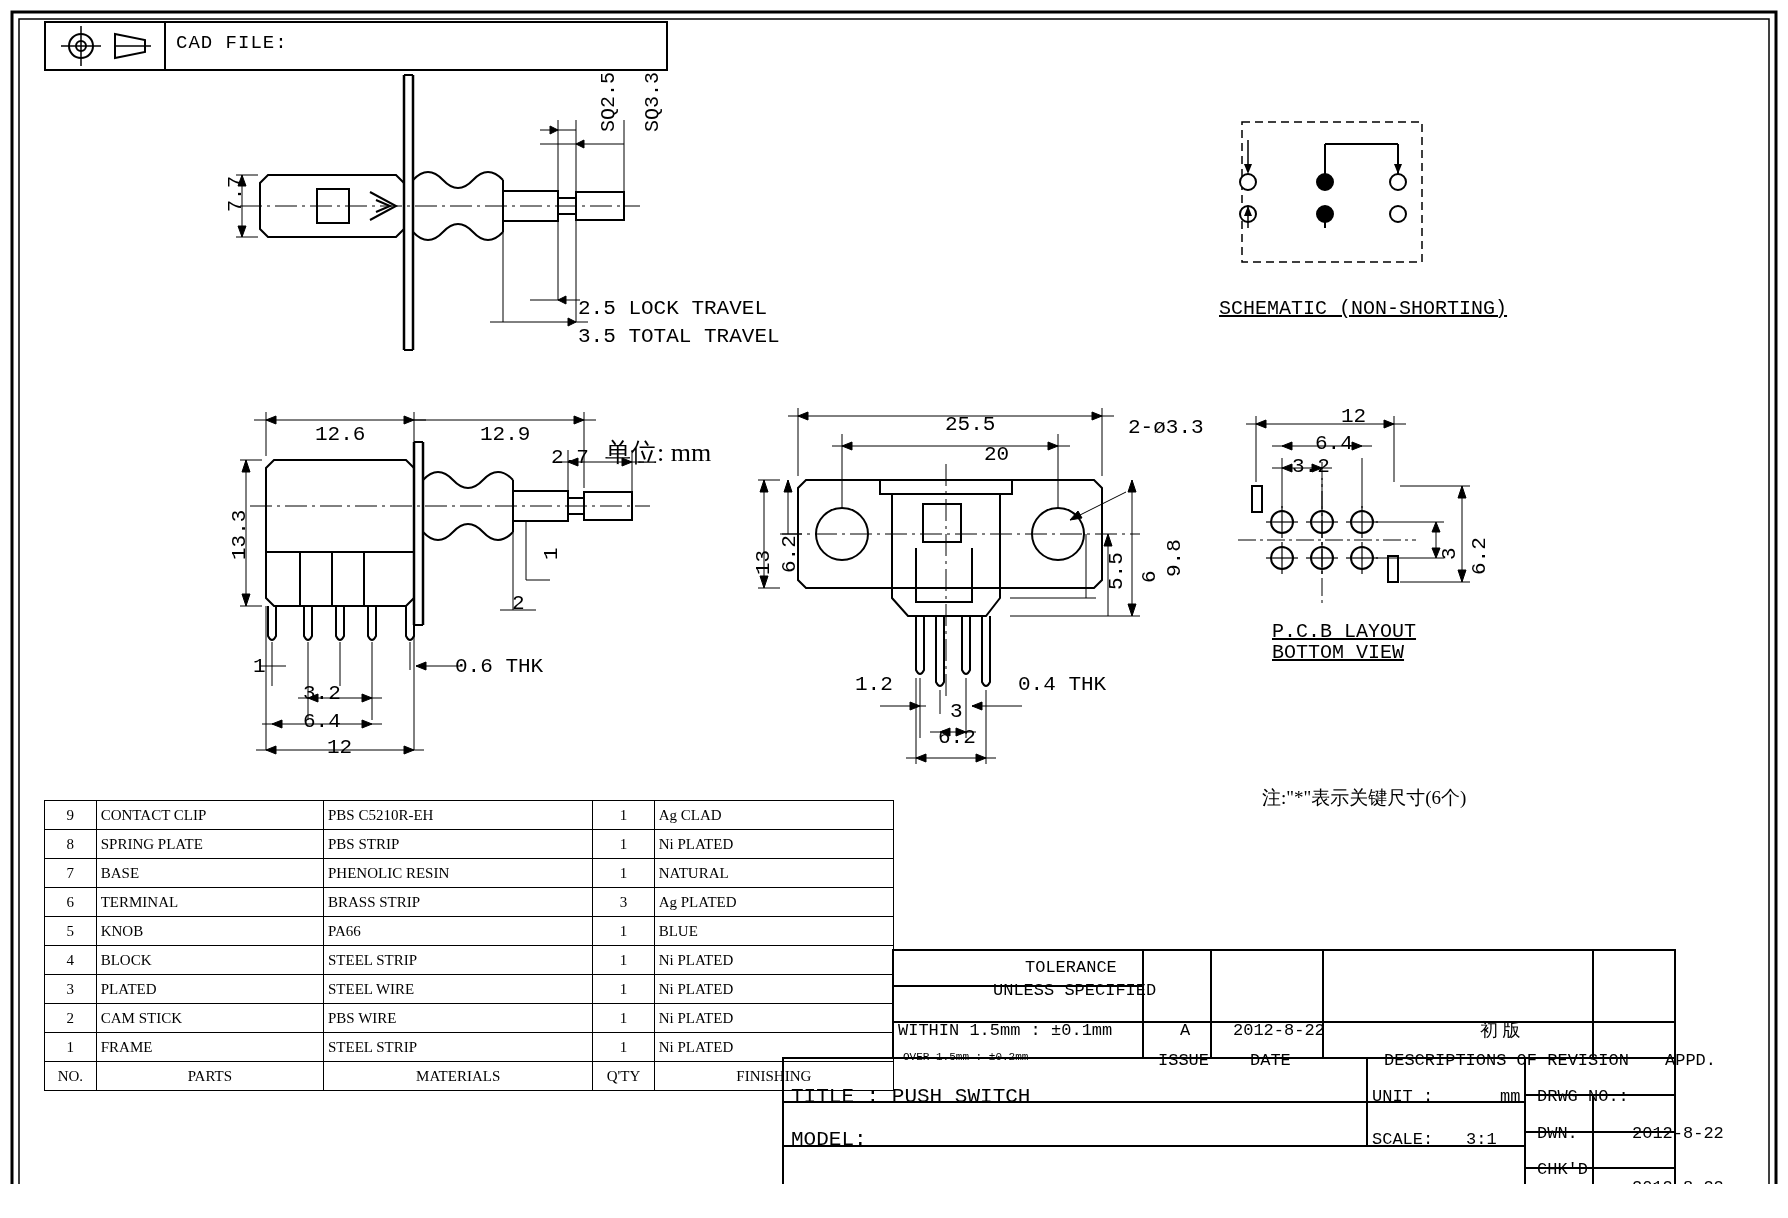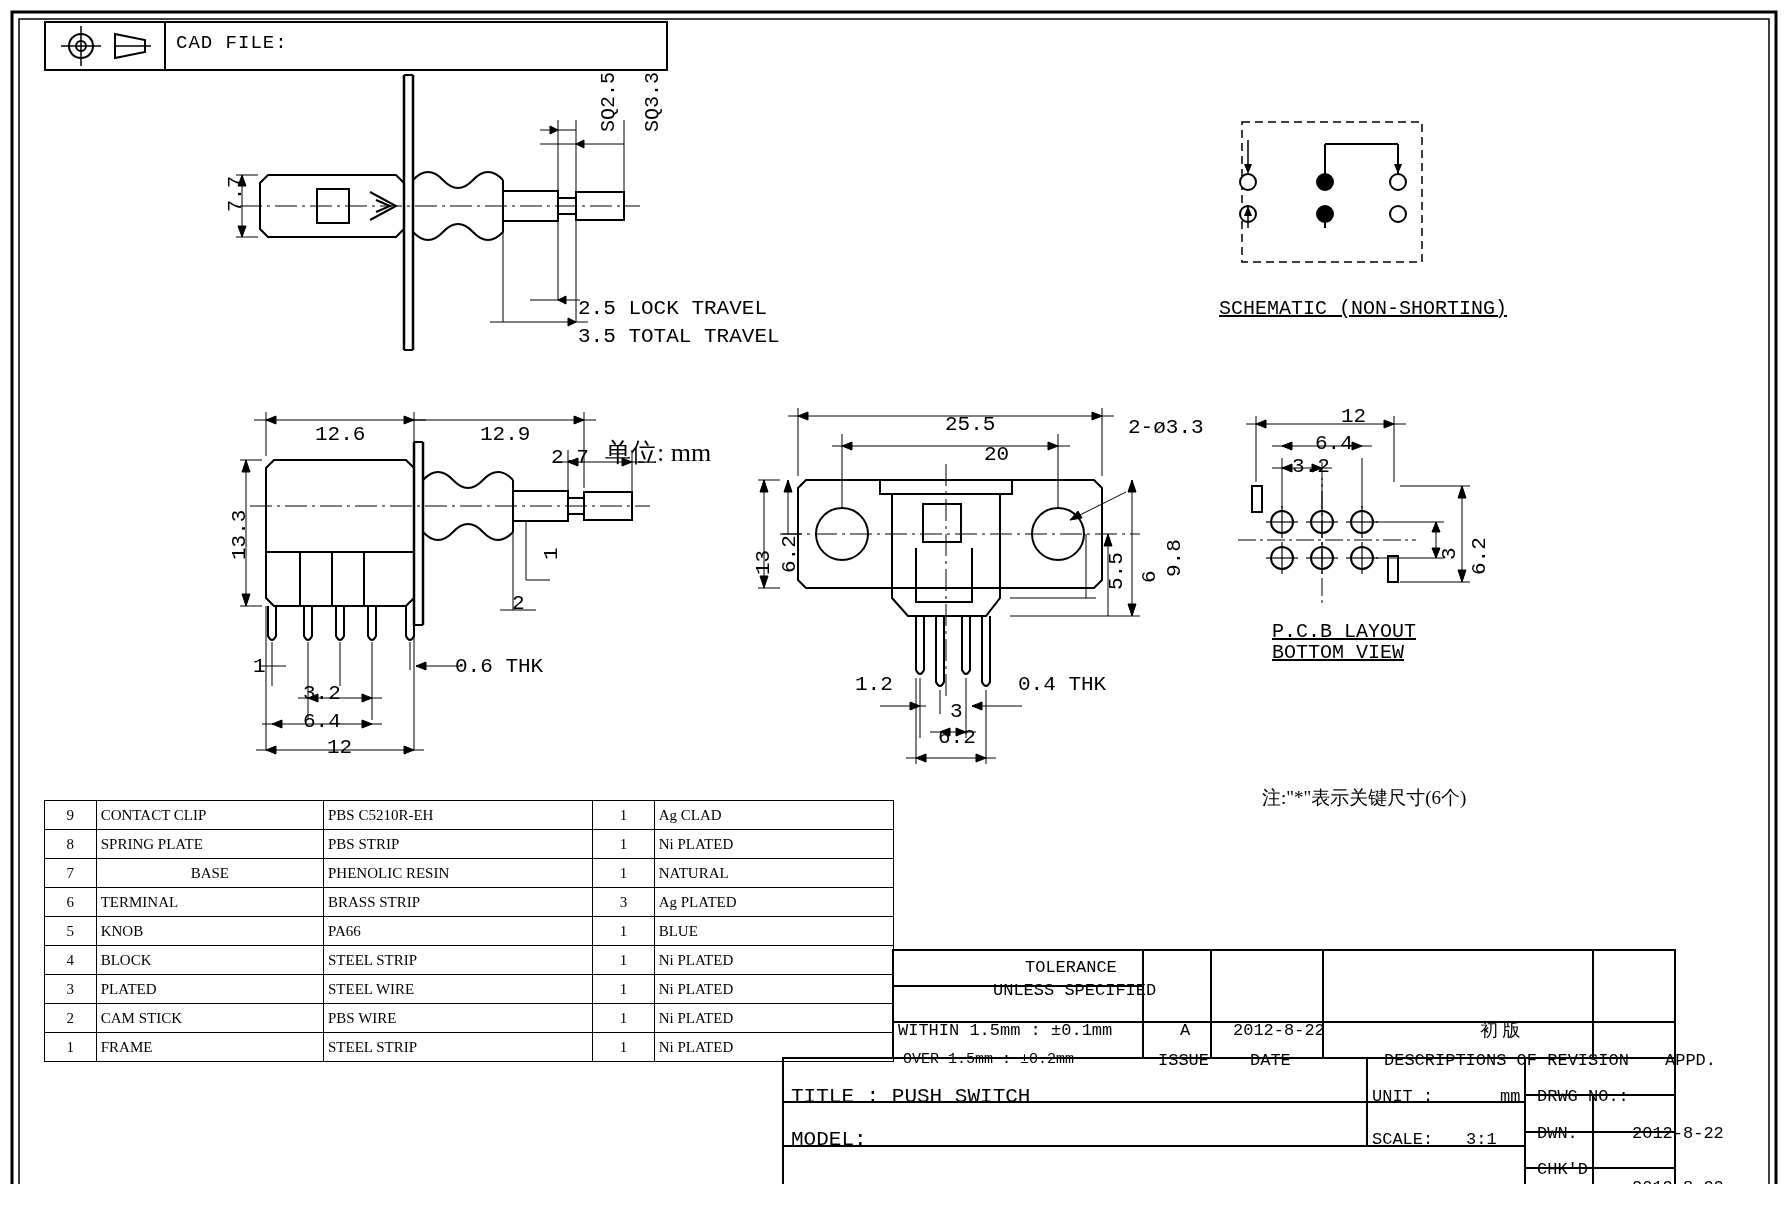--- a/index.html
+++ b/index.html
@@ -387,21 +387,21 @@
         </tr>
         <tr>
           <td style="width:34px;text-align:center;">8</td>
           <td style="width:180px;">SPRING PLATE</td>
           <td style="width:215px;">PBS STRIP</td>
           <td style="width:42px;text-align:center;">1</td>
           <td style="width:190px;">Ni PLATED</td>
         </tr>
         <tr>
           <td style="width:34px;text-align:center;">7</td>
-          <td style="width:180px;text-align:center;">BASE</td>
+          <td style="width:180px;">BASE</td>
           <td style="width:215px;">PHENOLIC RESIN</td>
           <td style="width:42px;text-align:center;">1</td>
           <td style="width:190px;">NATURAL</td>
         </tr>
         <tr>
           <td style="width:34px;text-align:center;">6</td>
           <td style="width:180px;">TERMINAL</td>
           <td style="width:215px;">BRASS STRIP</td>
           <td style="width:42px;text-align:center;">3</td>
           <td style="width:190px;">Ag PLATED</td>
@@ -433,20 +433,27 @@
           <td style="width:215px;">PBS WIRE</td>
           <td style="width:42px;text-align:center;">1</td>
           <td style="width:190px;">Ni PLATED</td>
         </tr>
         <tr>
           <td style="width:34px;text-align:center;">1</td>
           <td style="width:180px;">FRAME</td>
           <td style="width:215px;">STEEL STRIP</td>
           <td style="width:42px;text-align:center;">1</td>
           <td style="width:190px;">Ni PLATED</td>
+        </tr>
+        <tr>
+          <td style="text-align:center;">NO.</td>
+          <td style="text-align:center;">PARTS</td>
+          <td style="text-align:center;">MATERIALS</td>
+          <td style="text-align:center;">Q'TY</td>
+          <td style="text-align:center;">FINISHING</td>
         </tr>
       </tbody>
     </table>
 
   <svg width="900" height="270" style="left:893px;top:950px;">
     <g stroke="#000" fill="none" stroke-width="2">
 
       <rect x="0" y="0" width="782" height="108"></rect>
       <line x1="0" y1="72" x2="782" y2="72"></line>
       <line x1="0" y1="36" x2="250" y2="36"></line>
@@ -464,21 +471,21 @@
       <line x1="632" y1="182" x2="782" y2="182"></line>
       <line x1="632" y1="218" x2="782" y2="218"></line>
       <line x1="700" y1="145" x2="700" y2="253"></line>
       <line x1="782" y1="145" x2="782" y2="253"></line>
     </g>
   </svg>
 
   <div class="txt mono" style="left:1025px;top:958px;font-size:17px;">TOLERANCE</div>
   <div class="txt mono" style="left:993px;top:981px;font-size:17px;">UNLESS  SPECIFIED</div>
   <div class="txt mono" style="left:898px;top:1021px;font-size:17px;">WITHIN 1.5mm : ±0.1mm</div>
-  <div class="txt mono" style="left:903px;top:1051px;font-size:15px;">OVER 1.5mm : ±0.2mm</div>
+  <div class="txt mono" style="left:903px;top:1051px;font-size:11px;">OVER 1.5mm : ±0.2mm</div>
   <div class="txt mono" style="left:1158px;top:1051px;font-size:17px;">ISSUE</div>
   <div class="txt mono" style="left:1250px;top:1051px;font-size:17px;">DATE</div>
   <div class="txt mono" style="left:1384px;top:1051px;font-size:17px;">DESCRIPTIONS OF REVISION</div>
   <div class="txt mono" style="left:1665px;top:1051px;font-size:17px;">APPD.</div>
   <div class="txt mono" style="left:1180px;top:1021px;font-size:17px;">A</div>
   <div class="txt mono" style="left:1233px;top:1021px;font-size:17px;">2012-8-22</div>
   <div class="txt" style="left:1480px;top:1018px;font-size:18px;">初 版</div>
 
   <div class="txt mono" style="left:791px;top:1085px;font-size:21px;">TITLE : PUSH SWITCH</div>
   <div class="txt mono" style="left:791px;top:1128px;font-size:21px;">MODEL:</div>

